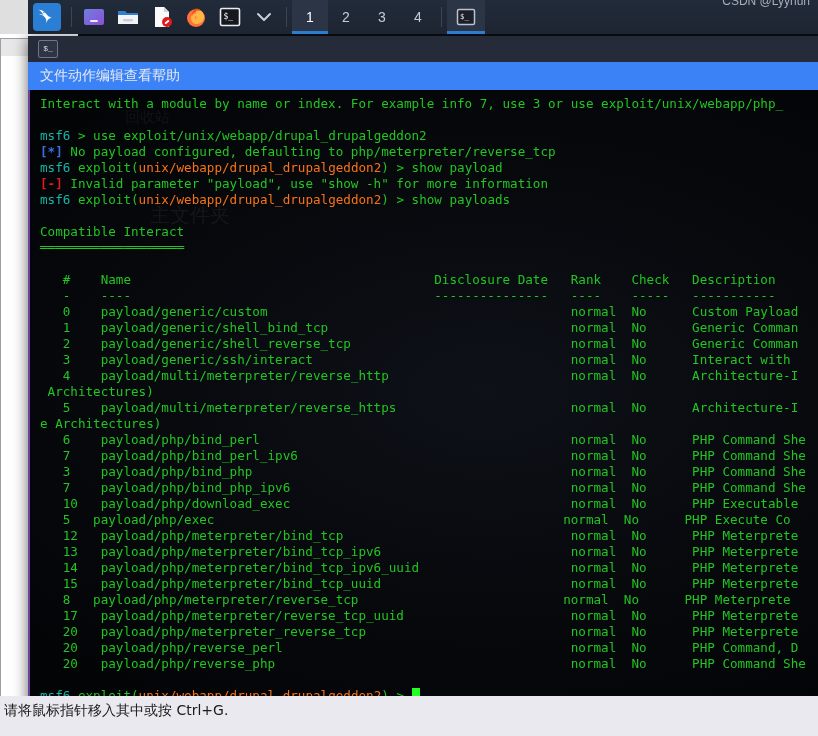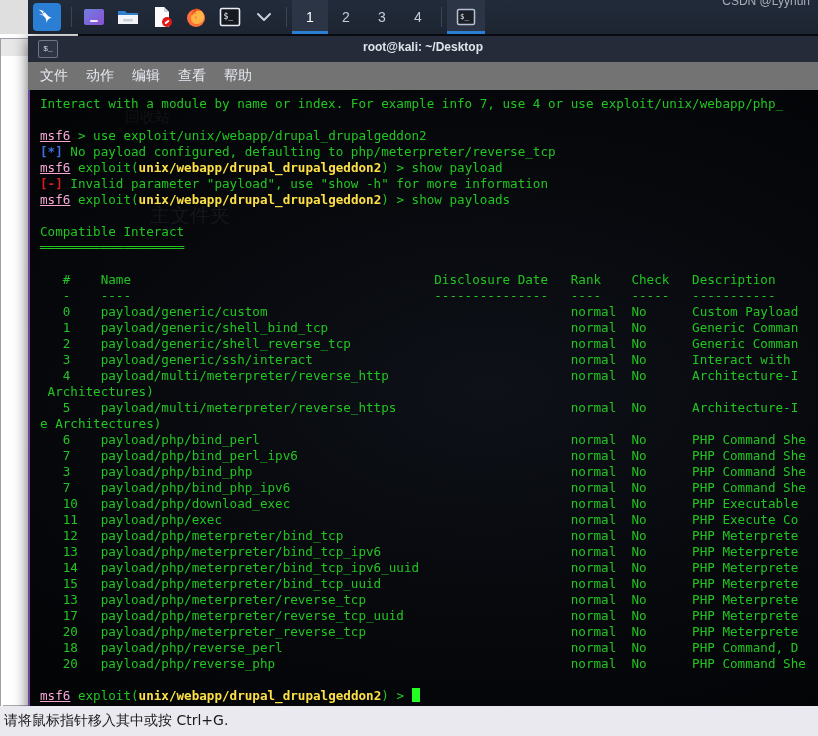--- a/index.html
+++ b/index.html
@@ -86,22 +86,22 @@
     position:absolute;left:10px;top:4px;width:18px;height:16px;
     border:1px solid #6d7789;border-radius:2px;background:#2e3443;
     display:flex;align-items:center;justify-content:center;
   }
   #term-tabicon span{font-family:"Liberation Mono",monospace;font-size:8px;color:#cfd6e2;line-height:1;}
   #term-title{
     position:absolute;left:0;right:0;top:4px;text-align:center;
     font-size:12px;color:#dfe4ec;font-weight:bold;
   }
   #term-menubar{
-    height:28px;background:#737373;flex:0 0 auto;
-    display:flex;align-items:center;padding-left:12px;gap:18px;
+    height:28px;background:#3b82f6;flex:0 0 auto;
+    display:flex;align-items:center;padding-left:12px;
   }
   #term-menubar .mi{font-size:14px;color:#e6eaf1;}
   #term-body{
     flex:1 1 auto;background:#050608;position:relative;overflow:hidden;
     border-left:2px solid #6f42a0;
   }
   #term-glow{
     position:absolute;inset:0;
     background:radial-gradient(ellipse 640px 380px at 58% 48%, #0e1118 0%, #07090d 55%, #030406 100%);
   }
@@ -113,31 +113,31 @@
   #wm2{left:120px;top:112px;font-size:20px;}
 
   pre#term-text{
     position:relative;margin:0;padding:6px 0 0 10px;
     font-family:"DejaVu Sans Mono","Liberation Mono",monospace;
     font-size:12.6px;line-height:16px;
     color:#20c020;white-space:pre;
   }
   .g{color:#22c522;}
   .r{color:#e01b1b;font-weight:bold;}
-  .rb{color:#fde047;font-weight:bold;}
+  .rb{color:#f97316;font-weight:normal;}
   .bl{color:#3b6fe0;font-weight:bold;}
-  .u{color:#f9a8d4;text-decoration:underline;}
+  .u{color:#14b8a6;}
   .cursor{
     display:inline-block;width:8px;height:14px;background:#22ff22;
     vertical-align:-2px;
   }
 
   
   #statusbar{
-    position:absolute;left:0;bottom:0;width:818px;height:30px;
+    position:absolute;left:0;bottom:0;width:818px;height:40px;
     background:#e9e9ef;z-index:50;
   }
   #status-text{
     position:absolute;left:4px;top:6px;font-size:14px;color:#1a1a1a;
     font-family:"DejaVu Sans",sans-serif;
   }
   #csdn-watermark{
     position:absolute;right:8px;top:-6px;font-size:12px;
     color:rgba(190,195,205,.85);
     font-family:"Liberation Sans",sans-serif;
@@ -239,37 +239,36 @@
     </svg>
   </div>
 </div>
 
 <div id="terminal-window">
 
   <div id="term-titlebar">
     <div id="term-tabicon">
       <span>$_</span>
     </div>
-    <div id="term-title">root@kali: ~/Desktop</div>
   </div>
 
   <div id="term-menubar">
     <div class="mi">文件</div>
     <div class="mi">动作</div>
     <div class="mi">编辑</div>
     <div class="mi">查看</div>
     <div class="mi">帮助</div>
   </div>
 
   <div id="term-body">
     <div id="term-glow"></div>
     <div id="wm1">回收站</div>
     <div id="wm2">主文件夹</div>
 
-    <pre id="term-text"><span class="g">Interact with a module by name or index. For example info 7, use 4 or use exploit/unix/webapp/php_</span>
+    <pre id="term-text"><span class="g">Interact with a module by name or index. For example info 7, use 3 or use exploit/unix/webapp/php_</span>
 
 <span class="u">msf6</span><span class="g"> &gt; use exploit/unix/webapp/drupal_drupalgeddon2</span>
 <span class="bl">[*]</span><span class="g"> No payload configured, defaulting to php/meterpreter/reverse_tcp</span>
 <span class="u">msf6</span> <span class="g">exploit(</span><span class="rb">unix/webapp/drupal_drupalgeddon2</span><span class="g">) &gt; </span><span class="g">show payload</span>
 <span class="r">[-]</span><span class="g"> Invalid parameter "payload", use "show -h" for more information</span>
 <span class="u">msf6</span> <span class="g">exploit(</span><span class="rb">unix/webapp/drupal_drupalgeddon2</span><span class="g">) &gt; </span><span class="g">show payloads</span>
 
 <span class="g">Compatible Interact</span>
 <span class="g">═══════════════════</span>
 
@@ -281,29 +280,29 @@
 <span class="g">   3    payload/generic/ssh/interact                                  normal  No      Interact with </span>
 <span class="g">   4    payload/multi/meterpreter/reverse_http                        normal  No      Architecture-I</span>
 <span class="g"> Architectures)</span>
 <span class="g">   5    payload/multi/meterpreter/reverse_https                       normal  No      Architecture-I</span>
 <span class="g">e Architectures)</span>
 <span class="g">   6    payload/php/bind_perl                                         normal  No      PHP Command She</span>
 <span class="g">   7    payload/php/bind_perl_ipv6                                    normal  No      PHP Command She</span>
 <span class="g">   3    payload/php/bind_php                                          normal  No      PHP Command She</span>
 <span class="g">   7    payload/php/bind_php_ipv6                                     normal  No      PHP Command She</span>
 <span class="g">   10   payload/php/download_exec                                     normal  No      PHP Executable </span>
-<span class="g">   11   payload/php/exec                                              normal  No      PHP Execute Co</span>
+<span class="g">   5   payload/php/exec                                              normal  No      PHP Execute Co</span>
 <span class="g">   12   payload/php/meterpreter/bind_tcp                              normal  No      PHP Meterprete</span>
 <span class="g">   13   payload/php/meterpreter/bind_tcp_ipv6                         normal  No      PHP Meterprete</span>
 <span class="g">   14   payload/php/meterpreter/bind_tcp_ipv6_uuid                    normal  No      PHP Meterprete</span>
 <span class="g">   15   payload/php/meterpreter/bind_tcp_uuid                         normal  No      PHP Meterprete</span>
-<span class="g">   13   payload/php/meterpreter/reverse_tcp                           normal  No      PHP Meterprete</span>
+<span class="g">   8   payload/php/meterpreter/reverse_tcp                           normal  No      PHP Meterprete</span>
 <span class="g">   17   payload/php/meterpreter/reverse_tcp_uuid                      normal  No      PHP Meterprete</span>
 <span class="g">   20   payload/php/meterpreter_reverse_tcp                           normal  No      PHP Meterprete</span>
-<span class="g">   18   payload/php/reverse_perl                                      normal  No      PHP Command, D</span>
+<span class="g">   20   payload/php/reverse_perl                                      normal  No      PHP Command, D</span>
 <span class="g">   20   payload/php/reverse_php                                       normal  No      PHP Command She</span>
 
 <span class="u">msf6</span> <span class="g">exploit(</span><span class="rb">unix/webapp/drupal_drupalgeddon2</span><span class="g">) &gt; </span><span class="g"></span><span class="cursor"></span></pre>
   </div>
 </div>
 
 <div id="statusbar">
   <div id="status-text">请将鼠标指针移入其中或按 Ctrl+G.</div>
 </div>
 <div id="csdn-watermark">CSDN @Lyyhun</div>

